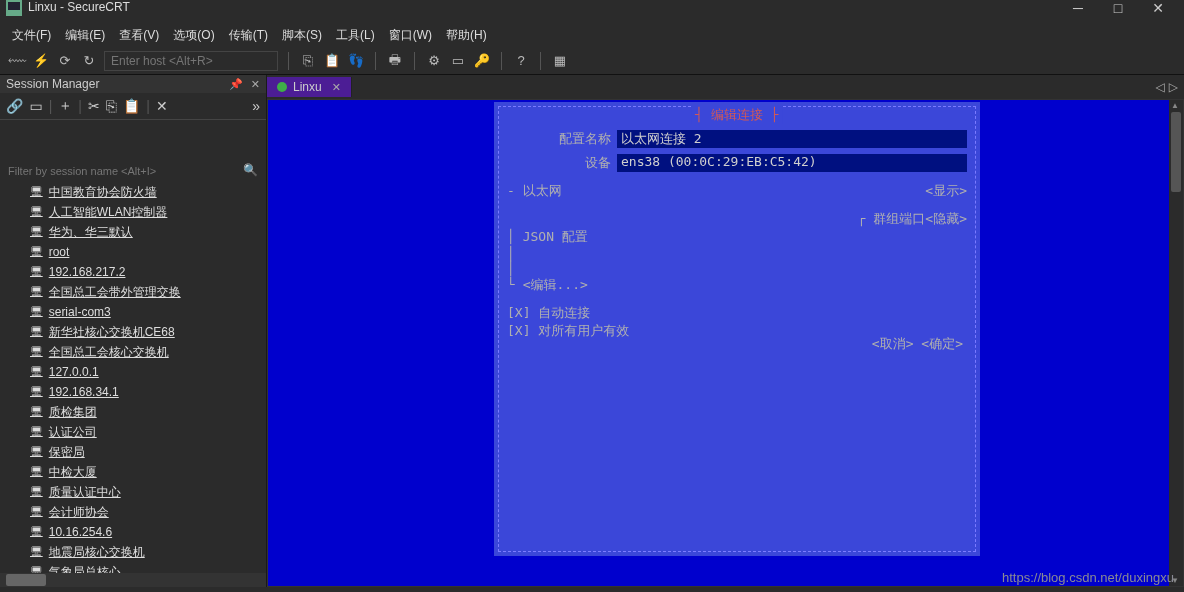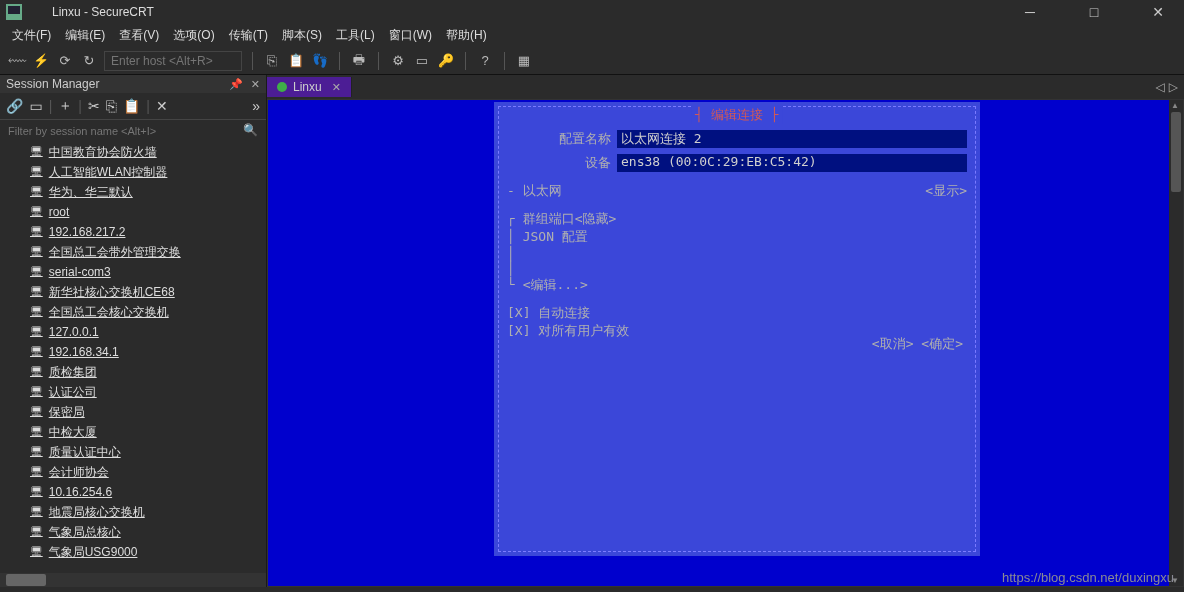--- a/index.html
+++ b/index.html
@@ -6,24 +6,23 @@
     body {
       width: 1184px; height: 592px;
       background: #2b2b2b;
       font-family: "Microsoft YaHei", "Segoe UI", sans-serif;
       font-size: 12px;
       color: #ccc;
       overflow: hidden;
       position: relative;
     }
     .titlebar {
-      display: flex; align-items: center;
+      display: flex; align-items: flex-start;
       height: 24px; background: #2b2b2b;
       padding: 0 6px;
-      gap: 24px;
     }
     .titlebar .app-icon { width: 16px; height: 16px; margin-right: 6px; }
     .titlebar .title { flex: 1; color: #ddd; font-size: 12px; }
     .titlebar .winbtn { width: 40px; text-align: center; color: #ccc; font-size: 14px; cursor: pointer; }
     .menubar {
       display: flex; gap: 14px;
       padding: 3px 12px;
       background: #2b2b2b;
       color: #ddd;
     }
@@ -32,40 +31,40 @@
       display: flex; align-items: center;
       gap: 6px; padding: 3px 8px;
       background: #2b2b2b;
       border-bottom: 1px solid #111;
       height: 28px;
     }
     .toolbar .sep { width: 1px; height: 18px; background: #555; margin: 0 4px; }
     .tb-icon { width: 18px; text-align: center; color: #bbb; cursor: pointer; font-size: 13px; }
     .host-input {
       background: #2b2b2b; border: 1px solid #444;
-      color: #888; padding: 2px 6px; width: 138px; font-size: 12px;
+      color: #888; padding: 2px 6px; width: 174px; font-size: 12px;
     }
     .workspace { display: flex; height: calc(100% - 80px); }
     .sidebar {
       width: 267px; background: #2b2b2b;
       display: flex; flex-direction: column;
       border-right: 1px solid #1a1a1a;
     }
     .sm-header {
       display: flex; align-items: center; justify-content: space-between;
       padding: 2px 6px; background: #333; font-size: 12px;
     }
     .sm-header .sm-icons span { margin-left: 4px; cursor: pointer; color: #aaa; font-size: 11px; }
     .sm-toolbar {
       display: flex; gap: 6px; padding: 4px 6px; align-items: center;
       border-bottom: 1px solid #444;
     }
     .sm-toolbar span { color: #ccc; cursor: pointer; font-size: 14px; }
     .sm-filter {
-      display: flex; padding: 3px 4px; gap: 4px;
+      display: flex; padding: 3px 4px; gap: 4px; margin-top: 40px;
     }
     .sm-filter input {
       flex: 1; background: #2b2b2b; border: none;
       color: #888; font-size: 11px; padding: 2px 4px;
     }
     .sm-filter .search-icon { color: #888; cursor: pointer; padding: 0 4px; }
     .session-list { flex: 1; overflow-y: auto; }
     .session-item {
       display: flex; align-items: center;
       padding: 1px 4px 1px 46px; cursor: pointer;
@@ -259,21 +258,21 @@
             <div class="dlg-val">以太网连接 2</div>
           </div>
           <div class="dlg-row">
             <div class="dlg-label">设备</div>
             <div class="dlg-val">ens38 (00:0C:29:EB:C5:42)</div>
           </div>
           <div class="dlg-section" style="display:flex;justify-content:space-between">
             <span class="dlg-left"><span>- </span><span>以太网</span></span>
             <span class="dlg-btn">&lt;显示&gt;</span>
           </div>
-          <div class="dlg-section" style="display:flex;justify-content:flex-start">
+          <div class="dlg-section" style="display:flex;justify-content:flex-end">
             <span class="dlg-left"><span>┌ </span><span>群组端口</span></span>
             <span class="dlg-btn">&lt;隐藏&gt;</span>
           </div>
           <div class="dlg-left"><span>│ </span><span>JSON 配置</span></div>
           <div class="dlg-left">│</div>
           <div class="dlg-left">│</div>
           <div class="dlg-left"><span>└ </span><span class="dlg-btn">&lt;编辑...&gt;</span></div>
           <div class="dlg-section">
             <div class="dlg-left">[X] 自动连接</div>
             <div class="dlg-left">[X] 对所有用户有效</div>

